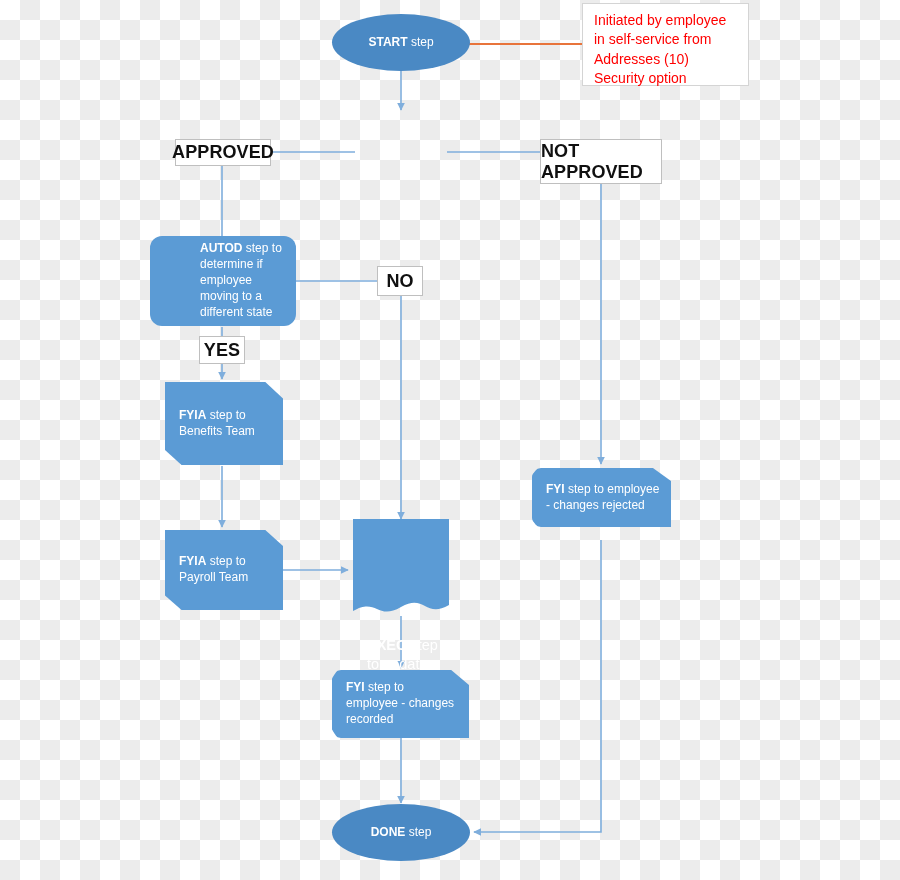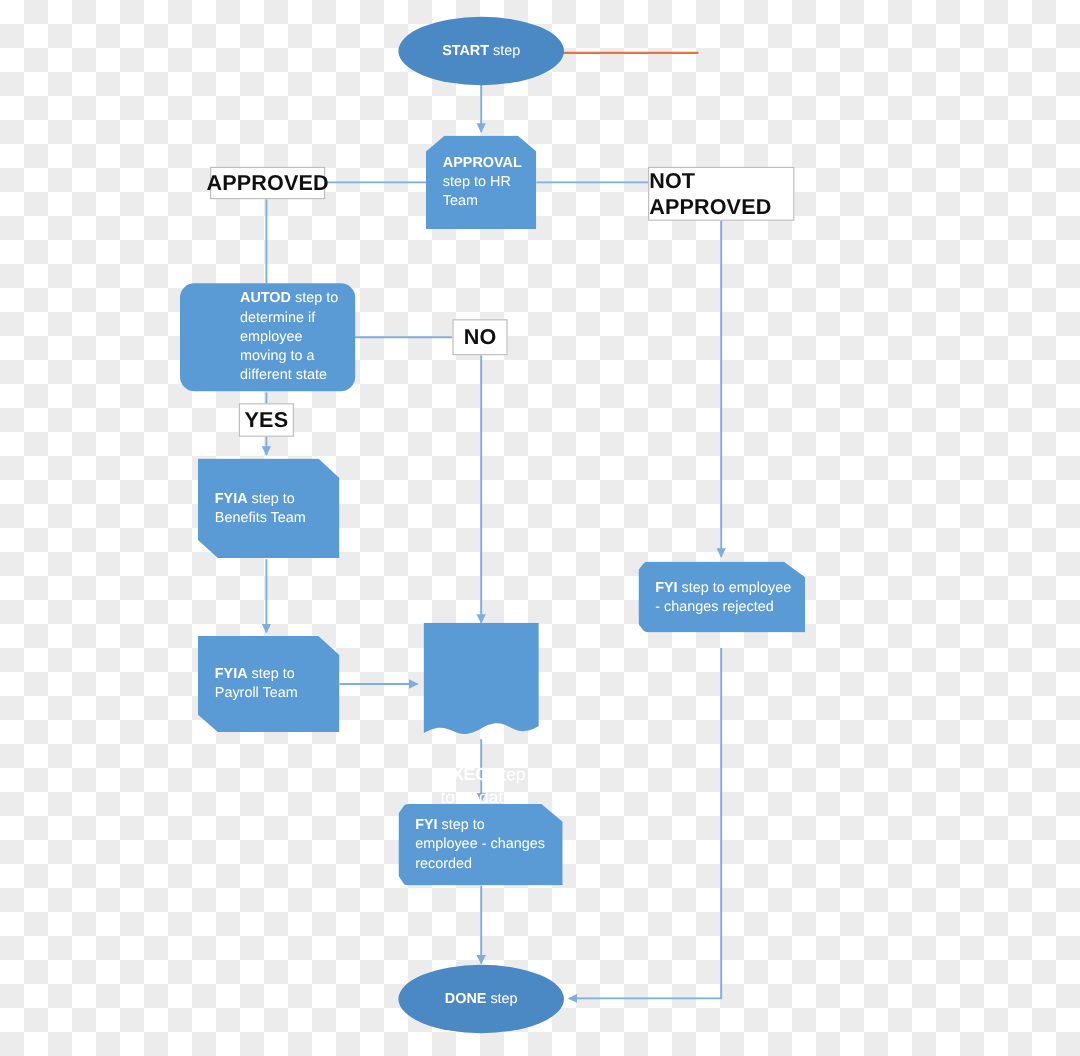--- a/index.html
+++ b/index.html
@@ -161,23 +161,20 @@
       <path d="M601,540 L601,832 L474,832" marker-end="url(#arrow-blue)"></path>
     </g>
 
     <path d="M582,44 L447,44" stroke="#E8743B" stroke-width="1.8" fill="none" marker-end="url(#arrow-orange)"></path>
   </svg>
 
   <div class="node ellipse" style="left:332px; top:14px; width:138px; height:57px;">
     <div class="txt"><b>START</b><span> step</span></div>
   </div>
 
-  <div class="node tag-top" style="left:355px; top:113px; width:92px; height:78px;">
-    <div class="txt"><b>APPROVAL</b><span> step to HR Team</span></div>
-  </div>
 
   <div class="node rounded" style="left:150px; top:236px; width:146px; height:90px;padding-left:36px;">
     <div class="txt"><b>AUTOD</b><span> step to determine if employee moving to a different state</span></div>
   </div>
 
   <div class="node cut-tr-bl" style="left:165px; top:382px; width:118px; height:83px;">
     <div class="txt"><b>FYIA</b><span> step to Benefits Team</span></div>
   </div>
 
   <div class="node cut-tr-bl" style="left:165px; top:530px; width:118px; height:80px;">
@@ -204,14 +201,15 @@
   </div>
 
   <div class="label-box" style="left:175px; top:139px; width:96px; height:27px;">APPROVED</div>
 
   <div class="label-box" style="left:540px; top:139px; width:122px; height:45px;">NOT APPROVED</div>
 
   <div class="label-box" style="left:377px; top:266px; width:46px; height:30px;">NO</div>
 
   <div class="label-box" style="left:199px; top:336px; width:46px; height:28px;">YES</div>
 
+  <div class="note-box" style="left:582px; top:3px; width:167px; height:83px;">Initiated by employee in self-service from Addresses (10) Security option</div>
 
 </div>
 
 </body></html>

